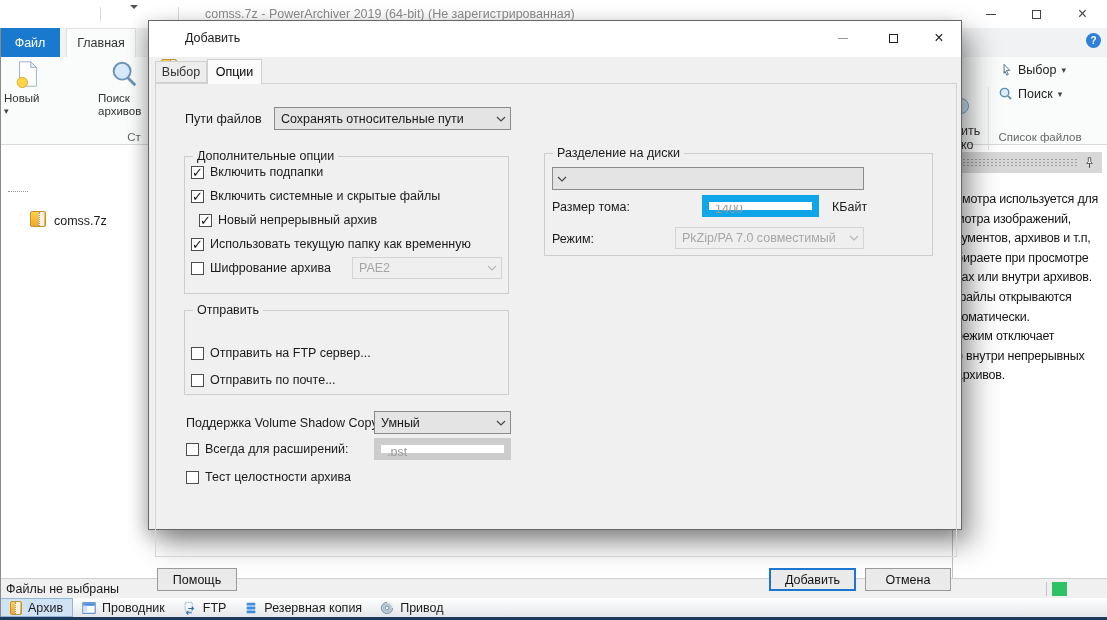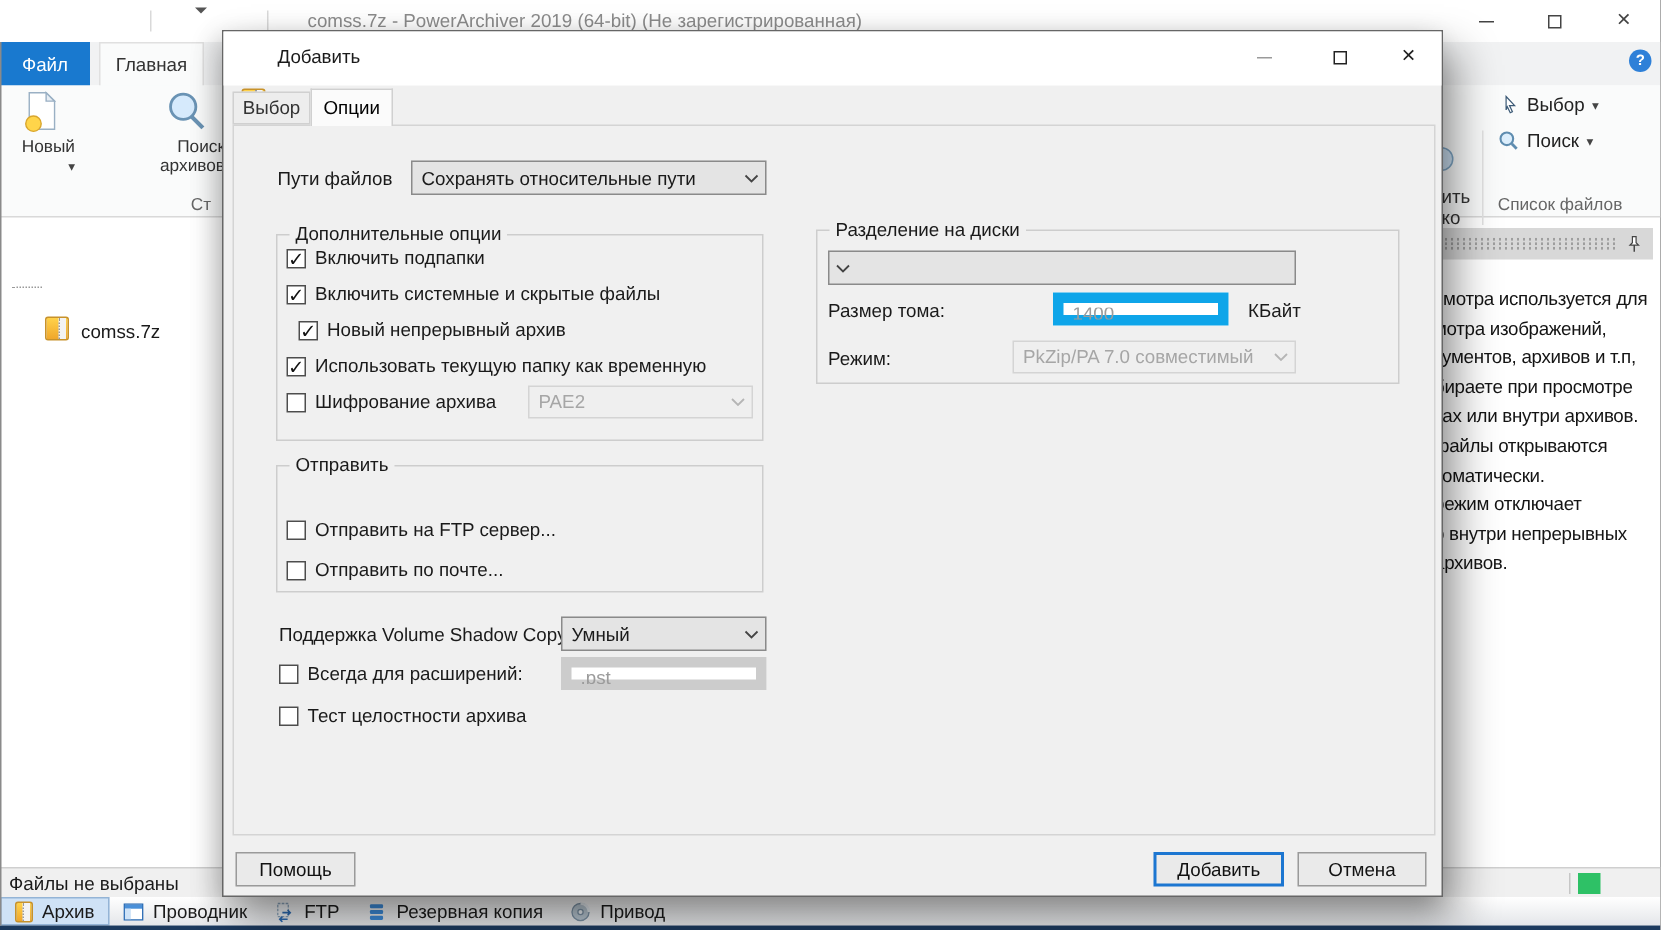--- a/index.html
+++ b/index.html
@@ -24,21 +24,21 @@
   .ribbon-tabs { position:absolute; left:0; top:28px; width:1107px; height:29px; background:#f1f2f3; }
   .tab-file { position:absolute; left:0; top:0; width:60px; height:29px; background:#1979cf; color:#fff;
               display:flex; align-items:center; justify-content:center; }
   .tab-home { position:absolute; left:66px; top:0; width:70px; height:29px; background:#fafbfb; color:#333;
               border:1px solid #e0e0e0; border-bottom:none; display:flex; align-items:center; justify-content:center; }
   .help-circle { position:absolute; left:1086px; top:33px; width:15px; height:15px; border-radius:50%;
                  background:#2e80d8; color:#fff; font-size:10px; font-weight:bold;
                  display:flex; align-items:center; justify-content:center; }
 
   .ribbon { position:absolute; left:0; top:57px; width:1107px; height:88px; background:#fafbfb; border-bottom:1px solid #d9d9d9; }
-  .bigbtn { position:absolute; top:2px; text-align:right; font-size:11.5px; color:#333; line-height:13px; }
+  .bigbtn { position:absolute; top:2px; text-align:left; font-size:11.5px; color:#333; line-height:13px; }
   .bigbtn svg { display:block; margin:0 auto 3px; }
   .rgroup-label { position:absolute; top:74px; font-size:11.5px; color:#666; text-align:center; }
   .rrow { position:absolute; display:flex; align-items:center; gap:5px; color:#222; }
   .dd-arrow { font-size:9px; color:#444; }
 
   .panel-header { position:absolute; height:21px; background:#d8d8d8; display:flex; align-items:center; }
   .panel-header .ph-text { padding-left:8px; color:#222; white-space:nowrap; }
   .dots { height:9px; flex:1; margin:0 6px;
           background-image:radial-gradient(circle, #9e9e9e 0.8px, transparent 1px);
           background-size:4px 3px; }
@@ -62,21 +62,21 @@
   .left-edge { position:absolute; left:0; top:28px; width:1px; height:589px; background:#8a8a8a; }
 
   
   .pa-icon { position:relative; display:inline-block; width:16px; height:16px;
              background:linear-gradient(#ffd24a,#f0a72b); border:1px solid #c8922a; border-radius:2px; }
   .pa-icon::after { content:""; position:absolute; right:1px; top:0; bottom:0; width:4px;
                     background:#f3f3f3; border-left:1px dotted #999; }
   .pa-icon.s12 { width:12px; height:14px; }
 
   
-  .dialog { position:absolute; left:148px; top:20px; width:814px; height:578px; background:#f0f0f0;
+  .dialog { position:absolute; left:148px; top:20px; width:814px; height:510px; background:#f0f0f0;
             border:1px solid #666; z-index:60;
             box-shadow:10px 14px 26px rgba(0,0,0,.38), -5px 5px 16px rgba(0,0,0,.20);padding-left:28px; }
   .dlg-titlebar { position:absolute; left:0; top:0; width:100%; height:36px; background:#fff; }
   .dlg-title { position:absolute; left:36px; top:10px; color:#1a1a1a; }
   .dlg-btn { position:absolute; top:2px; width:44px; height:30px; display:flex; align-items:center; justify-content:center; }
   .dlg-tab { position:absolute; height:22px; top:40px; background:#ededed; border:1px solid #d0d0d0;
              display:flex; align-items:center; justify-content:center; color:#333; }
   .dlg-tab.active { top:38px; height:25px; background:#fbfbfb; border-bottom:none; z-index:2; color:#000; }
   .dlg-frame { position:absolute; left:6px; top:62px; width:802px; height:474px; border:1px solid #d4d4d4; }
 

